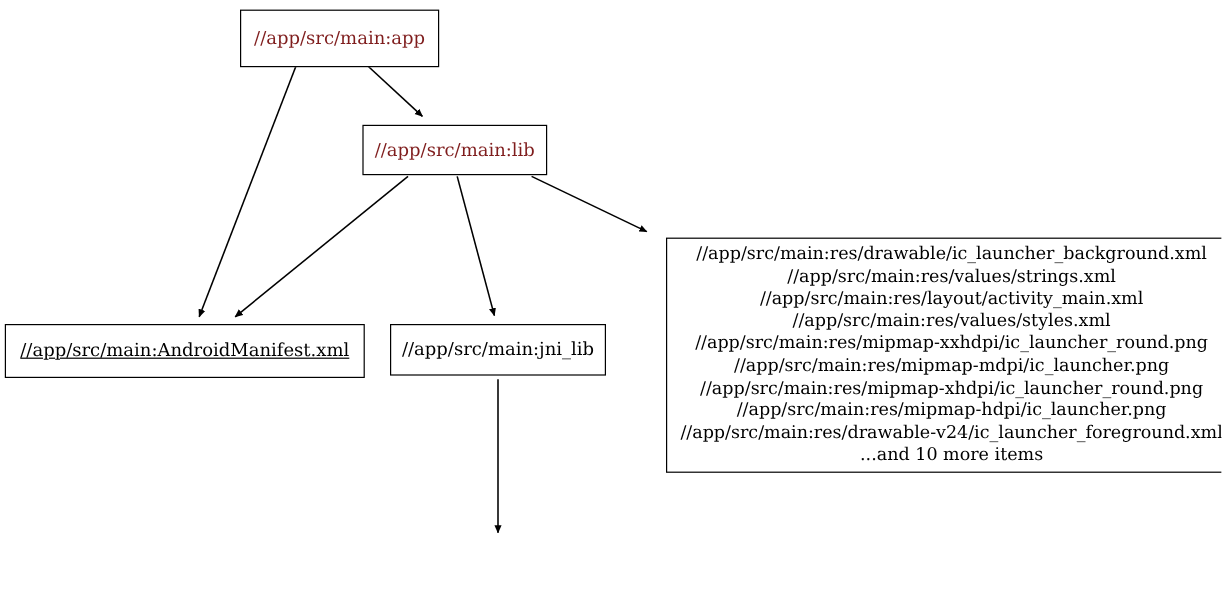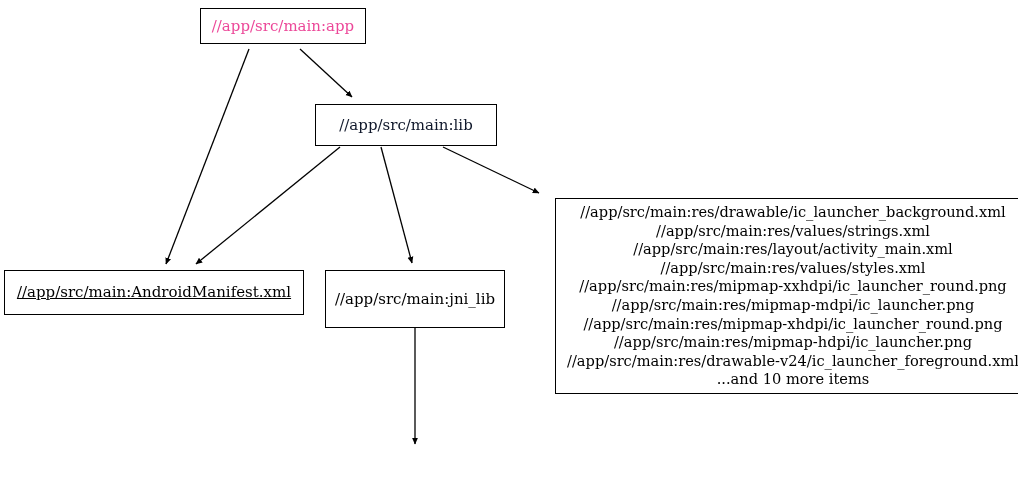--- a/index.html
+++ b/index.html
@@ -65,33 +65,33 @@
         </marker>
       </defs>
       <line x1="249" y1="49" x2="166" y2="264" stroke="#000000" stroke-width="1.3" marker-end="url(#arrowhead)"></line>
       <line x1="300" y1="49" x2="352" y2="97" stroke="#000000" stroke-width="1.3" marker-end="url(#arrowhead)"></line>
       <line x1="340" y1="147" x2="196" y2="264" stroke="#000000" stroke-width="1.3" marker-end="url(#arrowhead)"></line>
       <line x1="381" y1="147" x2="412" y2="263" stroke="#000000" stroke-width="1.3" marker-end="url(#arrowhead)"></line>
       <line x1="443" y1="147" x2="539" y2="193" stroke="#000000" stroke-width="1.3" marker-end="url(#arrowhead)"></line>
       <line x1="415" y1="316" x2="415" y2="444" stroke="#000000" stroke-width="1.3" marker-end="url(#arrowhead)"></line>
     </svg>
 
-  <div class="node" id="node-app" style="left: 200px; top: 8px; width: 166px; height: 36px; border-color: rgb(0, 0, 0); color: #ec4899;">
+  <div class="node" id="node-app" style="left: 200px; top: 8px; width: 166px; height: 48px; border-color: rgb(0, 0, 0); color: #7f1d1d;">
     <span class="node-label">//app/src/main:app</span>
   </div>
 
-  <div class="node" id="node-lib" style="left: 302px; top: 104px; width: 182px; height: 42px; border-color: rgb(0, 0, 0); color: #0f172a; margin-left: 13px;">
+  <div class="node" id="node-lib" style="left: 302px; top: 104px; width: 154px; height: 42px; border-color: rgb(0, 0, 0); color: #7f1d1d;">
     <span class="node-label">//app/src/main:lib</span>
   </div>
 
   <div class="node" id="node-manifest" style="left: 4px; top: 270px; width: 300px; height: 45px; border-color: rgb(0, 0, 0); color: rgb(0, 0, 0); text-decoration: underline;">
     <span class="node-label">//app/src/main:AndroidManifest.xml</span>
   </div>
 
-  <div class="node" id="node-jni_lib" style="left: 325px; top: 270px; width: 180px; height: 58px; border-color: rgb(0, 0, 0); color: rgb(0, 0, 0);">
+  <div class="node" id="node-jni_lib" style="left: 325px; top: 270px; width: 180px; height: 43px; border-color: rgb(0, 0, 0); color: rgb(0, 0, 0);">
     <span class="node-label">//app/src/main:jni_lib</span>
   </div>
 
   <div class="node node-multiline" id="node-resources" style="left: 530px; top: 198px; width: 476px; height: 196px; border-color: rgb(0, 0, 0); color: rgb(0, 0, 0);">
     <span class="node-label">//app/src/main:res/drawable/ic_launcher_background.xml
 //app/src/main:res/values/strings.xml
 //app/src/main:res/layout/activity_main.xml
 //app/src/main:res/values/styles.xml
 //app/src/main:res/mipmap-xxhdpi/ic_launcher_round.png
 //app/src/main:res/mipmap-mdpi/ic_launcher.png

